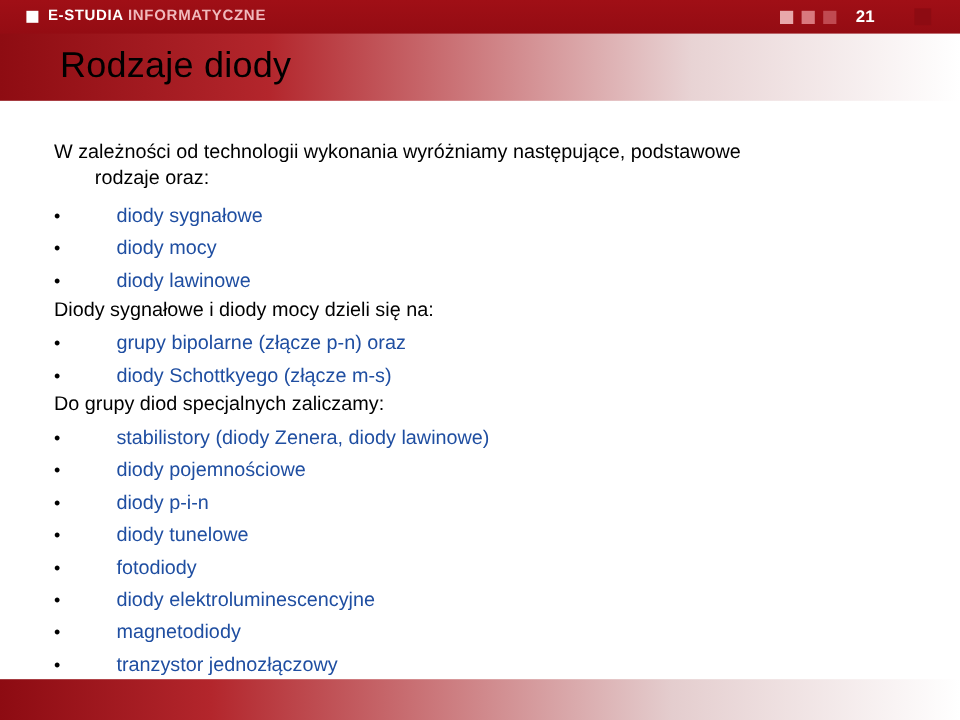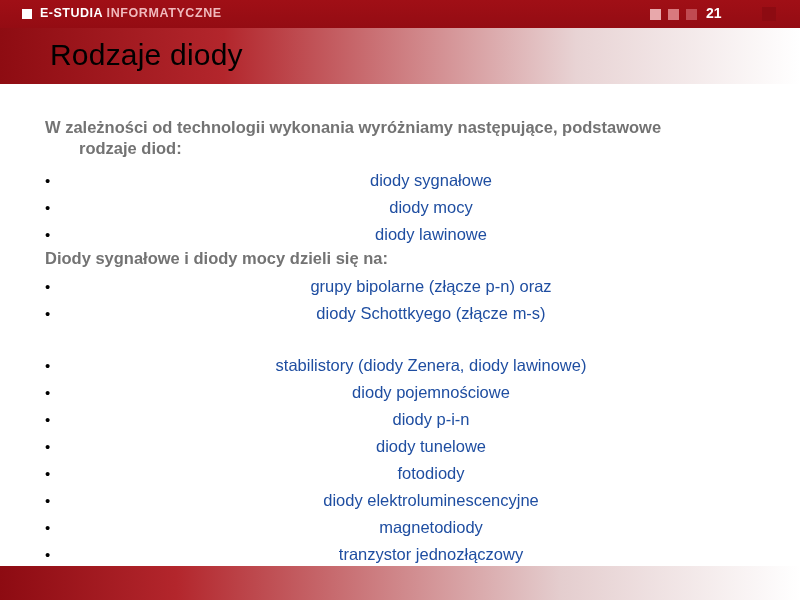--- a/index.html
+++ b/index.html
@@ -64,21 +64,21 @@
     height: 11px;
   }
   .sq1 { left: 650px; background: #e8a8ab; }
   .sq2 { left: 668px; background: #d9797e; }
   .sq3 { left: 686px; background: #c04a51; }
   .pagenum {
     position: absolute;
     left: 706px;
     top: 5px;
     width: 30px;
-    text-align: left;
+    text-align: center;
     color: #ffffff;
     font-size: 14px;
     font-weight: bold;
   }
   .sq4 { left: 762px; top: 7px; width: 14px; height: 14px; background: #8d0b12; }
 
   
   .title-band {
     position: absolute;
     left: 0;
@@ -101,23 +101,22 @@
   .body-area {
     position: absolute;
     left: 0;
     top: 96px;
     width: 800px;
     height: 470px;
   }
   .para {
     position: absolute;
     font-size: 16.5px;
-    color: #737373;
+    color: #000000;
     line-height: 21px;
-    font-weight: bold;
   }
   .para.lead {
     left: 45px;
     width: 710px;
   }
   .para.lead .indent {
     display: block;
     padding-left: 34px;
   }
   .para.plain {
@@ -137,21 +136,20 @@
     left: 0px;
     top: 1px;
     width: 14px;
     color: #000000;
     font-size: 15px;
   }
   .bullet-row .btxt {
     display: block;
     padding-left: 52px;
     color: #1f4ea1;
-    text-align: center;
   }
 
   
   .bottombar {
     position: absolute;
     left: 0;
     bottom: 0;
     width: 800px;
     height: 34px;
     background: linear-gradient(to right, #8d0b12 0%, #b3262c 22%, #e4cdce 70%, #ffffff 100%);
@@ -175,21 +173,21 @@
     <div class="sq sq4"></div>
   </div>
 
   <div class="title-band"></div>
   <div class="title-text">Rodzaje diody</div>
 
   <div class="body-area">
 
     <div class="para lead" style="top:21px;">
       <span>W zależności od technologii wykonania wyróżniamy następujące, podstawowe</span>
-      <span class="indent">rodzaje diod:</span>
+      <span class="indent">rodzaje oraz:</span>
     </div>
 
     <div class="bullet-row" style="top:74px;">
       <span class="bul">•</span>
       <span class="btxt">diody sygnałowe</span>
     </div>
     <div class="bullet-row" style="top:101px;">
       <span class="bul">•</span>
       <span class="btxt">diody mocy</span>
     </div>
@@ -202,20 +200,21 @@
 
     <div class="bullet-row" style="top:180px;">
       <span class="bul">•</span>
       <span class="btxt">grupy bipolarne (złącze p-n) oraz</span>
     </div>
     <div class="bullet-row" style="top:207px;">
       <span class="bul">•</span>
       <span class="btxt">diody Schottkyego (złącze m-s)</span>
     </div>
 
+    <div class="para plain" style="top:231px;">Do grupy diod specjalnych zaliczamy:</div>
 
     <div class="bullet-row" style="top:259px;">
       <span class="bul">•</span>
       <span class="btxt">stabilistory (diody Zenera, diody lawinowe)</span>
     </div>
     <div class="bullet-row" style="top:286px;">
       <span class="bul">•</span>
       <span class="btxt">diody pojemnościowe</span>
     </div>
     <div class="bullet-row" style="top:313px;">

